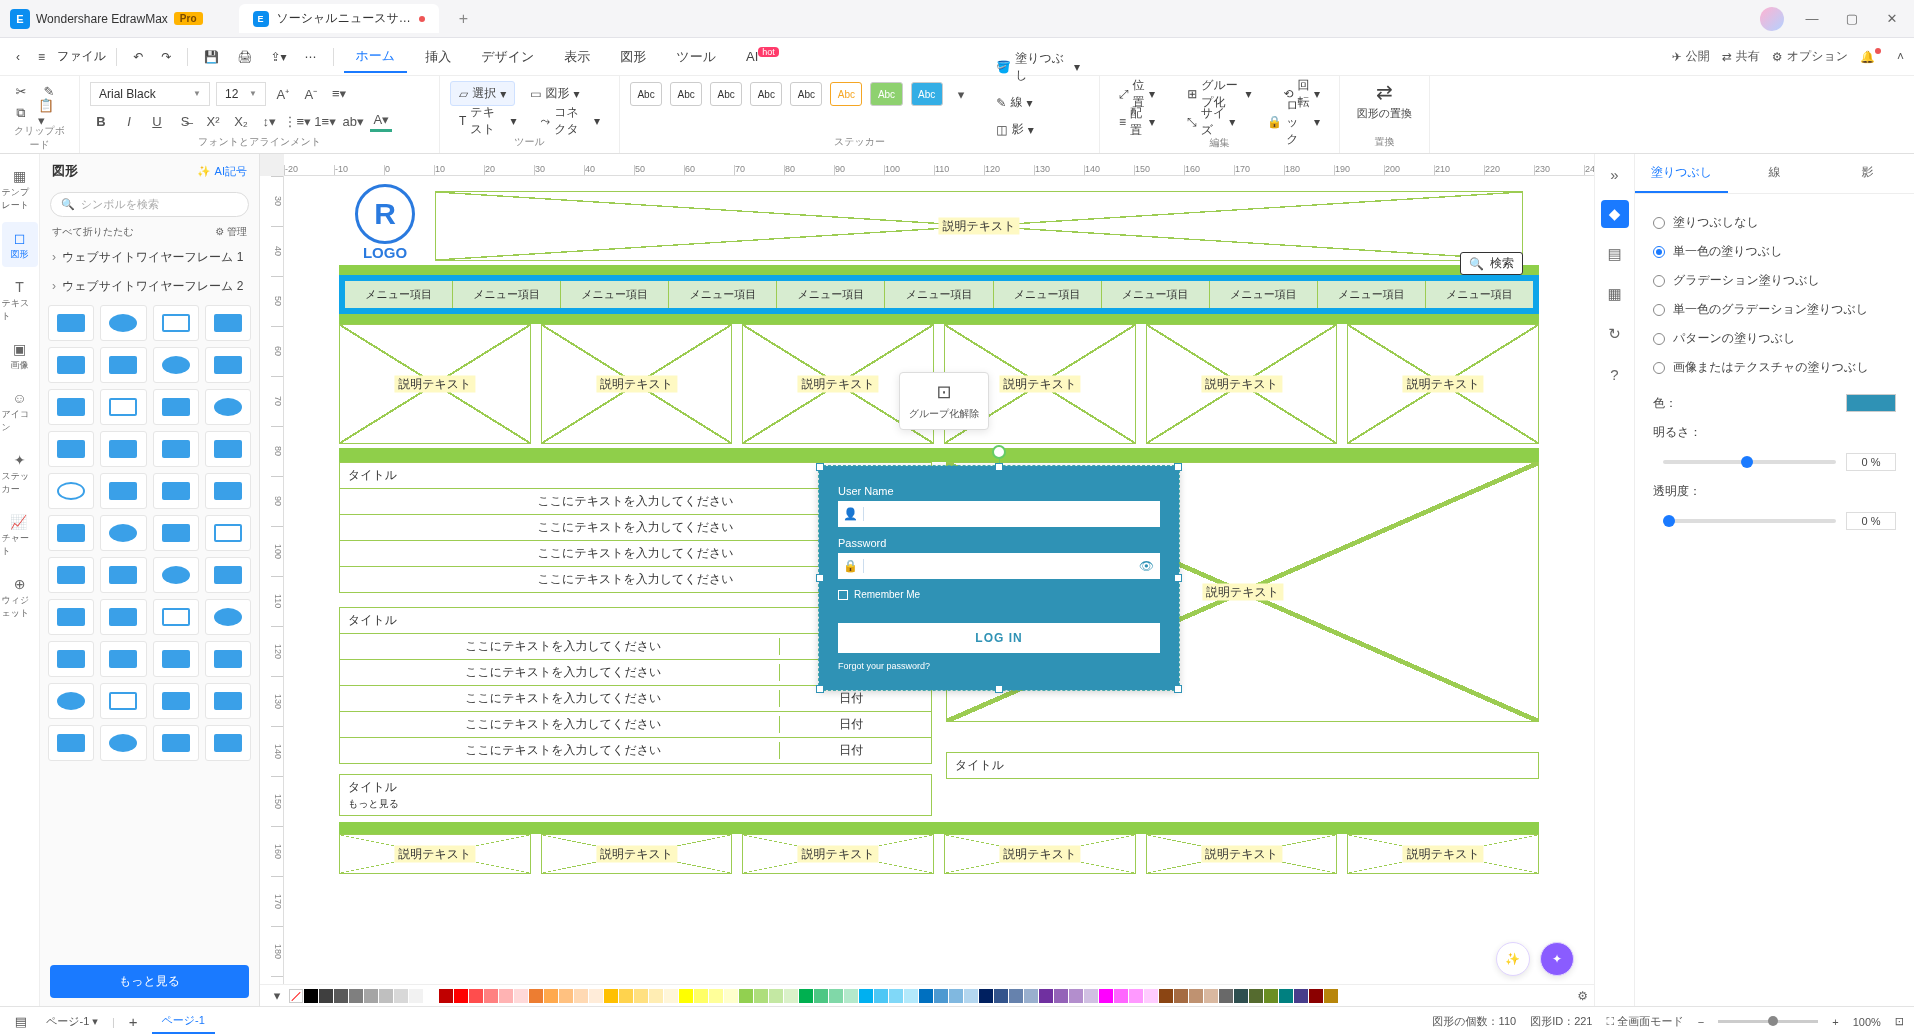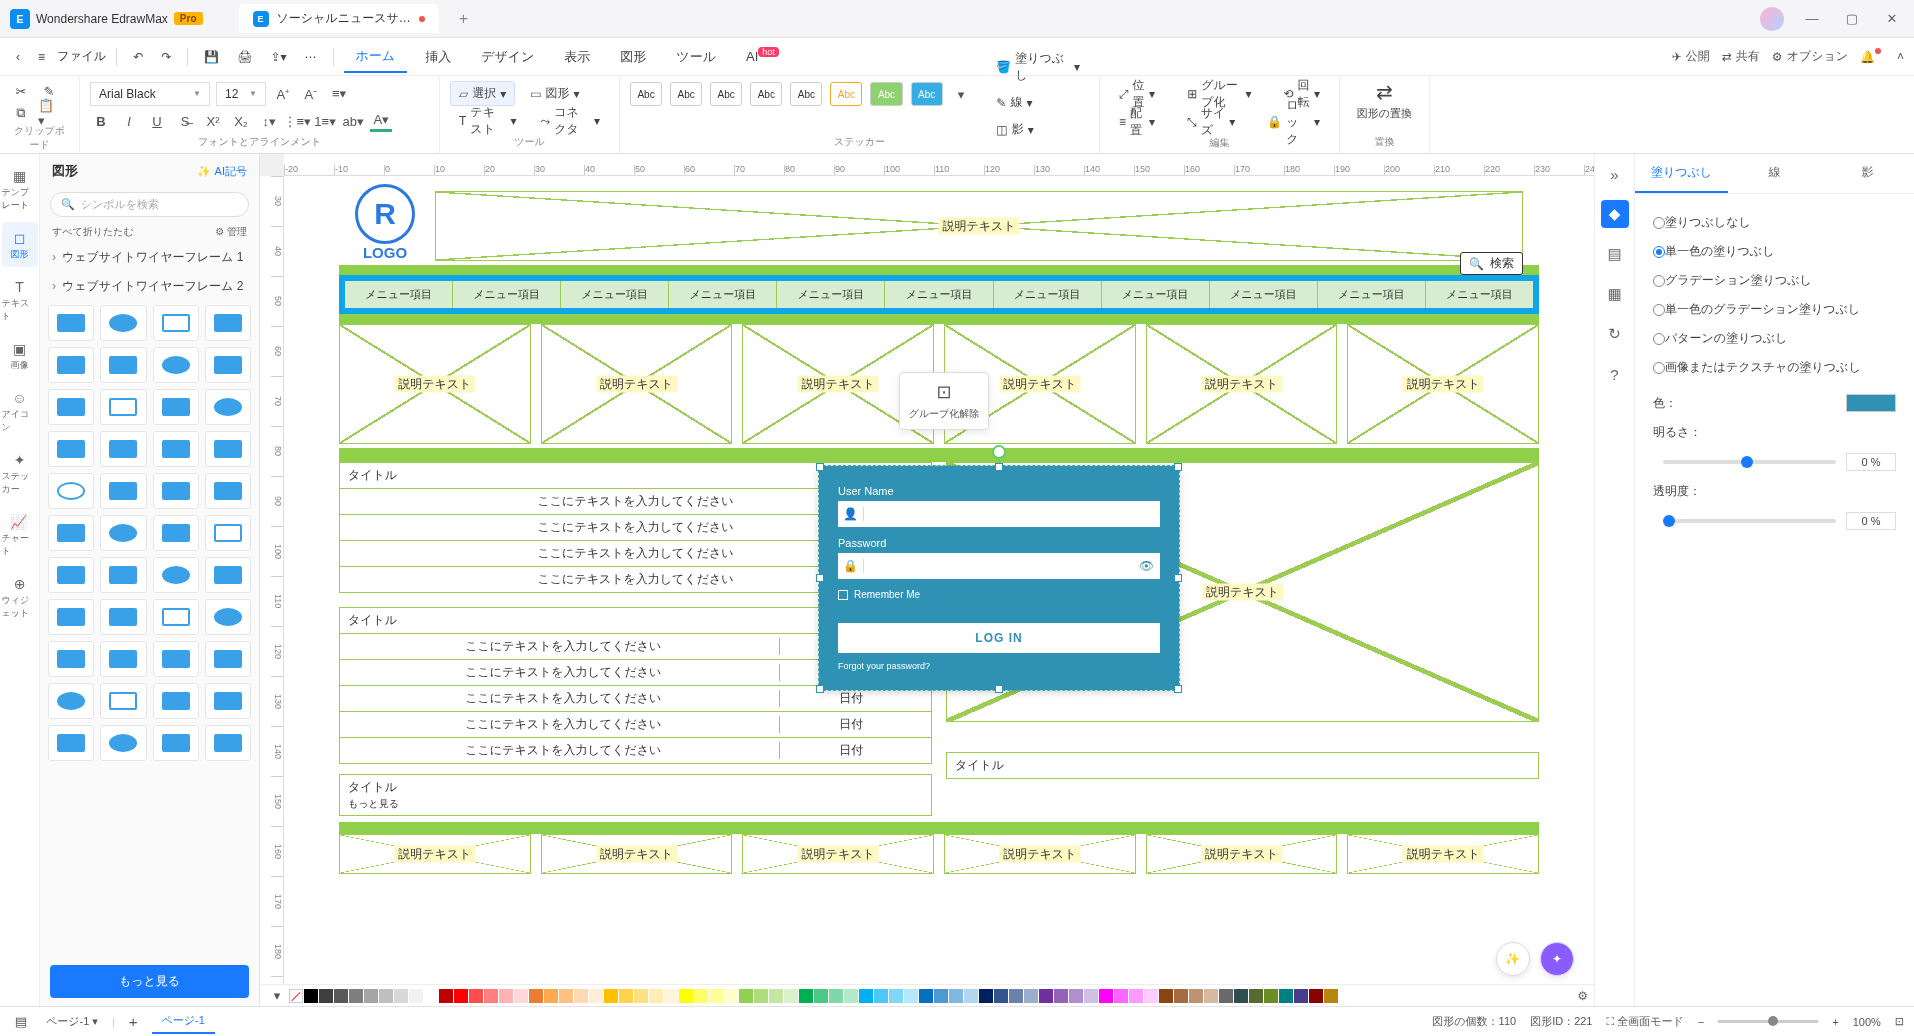--- a/index.html
+++ b/index.html
@@ -112,21 +112,21 @@
 .right-strip{position:absolute;top:154px;right:280px;width:40px;bottom:30px;background:#fff;border-left:1px solid #eee;display:flex;flex-direction:column;align-items:center;padding-top:6px;gap:12px;}
 .rs-it{width:28px;height:28px;display:flex;align-items:center;justify-content:center;cursor:pointer;color:#666;border-radius:4px;font-size:15px;}
 .rs-it.active{background:#1a7aff;color:#fff;}
 
 
 .right-panel{position:absolute;top:154px;right:0;width:280px;bottom:30px;background:#fff;border-left:1px solid #eee;padding:0;}
 .rp-tabs{display:flex;border-bottom:1px solid #eee;}
 .rp-tab{flex:1;text-align:center;padding:10px 0;font-size:12px;cursor:pointer;color:#666;}
 .rp-tab.active{color:#1a7aff;border-bottom:2px solid #1a7aff;}
 .rp-body{padding:14px 18px;font-size:12px;color:#444;}
-.radio-row{display:flex;align-items:center;padding:6px 0;cursor:pointer;}
+.radio-row{display:flex;align-items:center;gap:8px;padding:6px 0;cursor:pointer;}
 .radio{width:12px;height:12px;border:1px solid #888;border-radius:50%;display:flex;align-items:center;justify-content:center;}
 .radio.on:after{content:"";width:6px;height:6px;background:#1a7aff;border-radius:50%;}
 .radio.on{border-color:#1a7aff;}
 .prop-row{display:flex;align-items:center;justify-content:space-between;margin:12px 0;}
 .color-sw{width:50px;height:18px;background:#2f92b5;border:1px solid #ccc;cursor:pointer;}
 .slider{flex:1;height:4px;background:#ddd;border-radius:2px;position:relative;margin:0 10px;}
 .slider .knob{width:12px;height:12px;background:#1a7aff;border-radius:50%;position:absolute;top:-4px;}
 .spin{width:50px;border:1px solid #ddd;padding:2px 4px;text-align:center;font-size:11px;}
 
 

